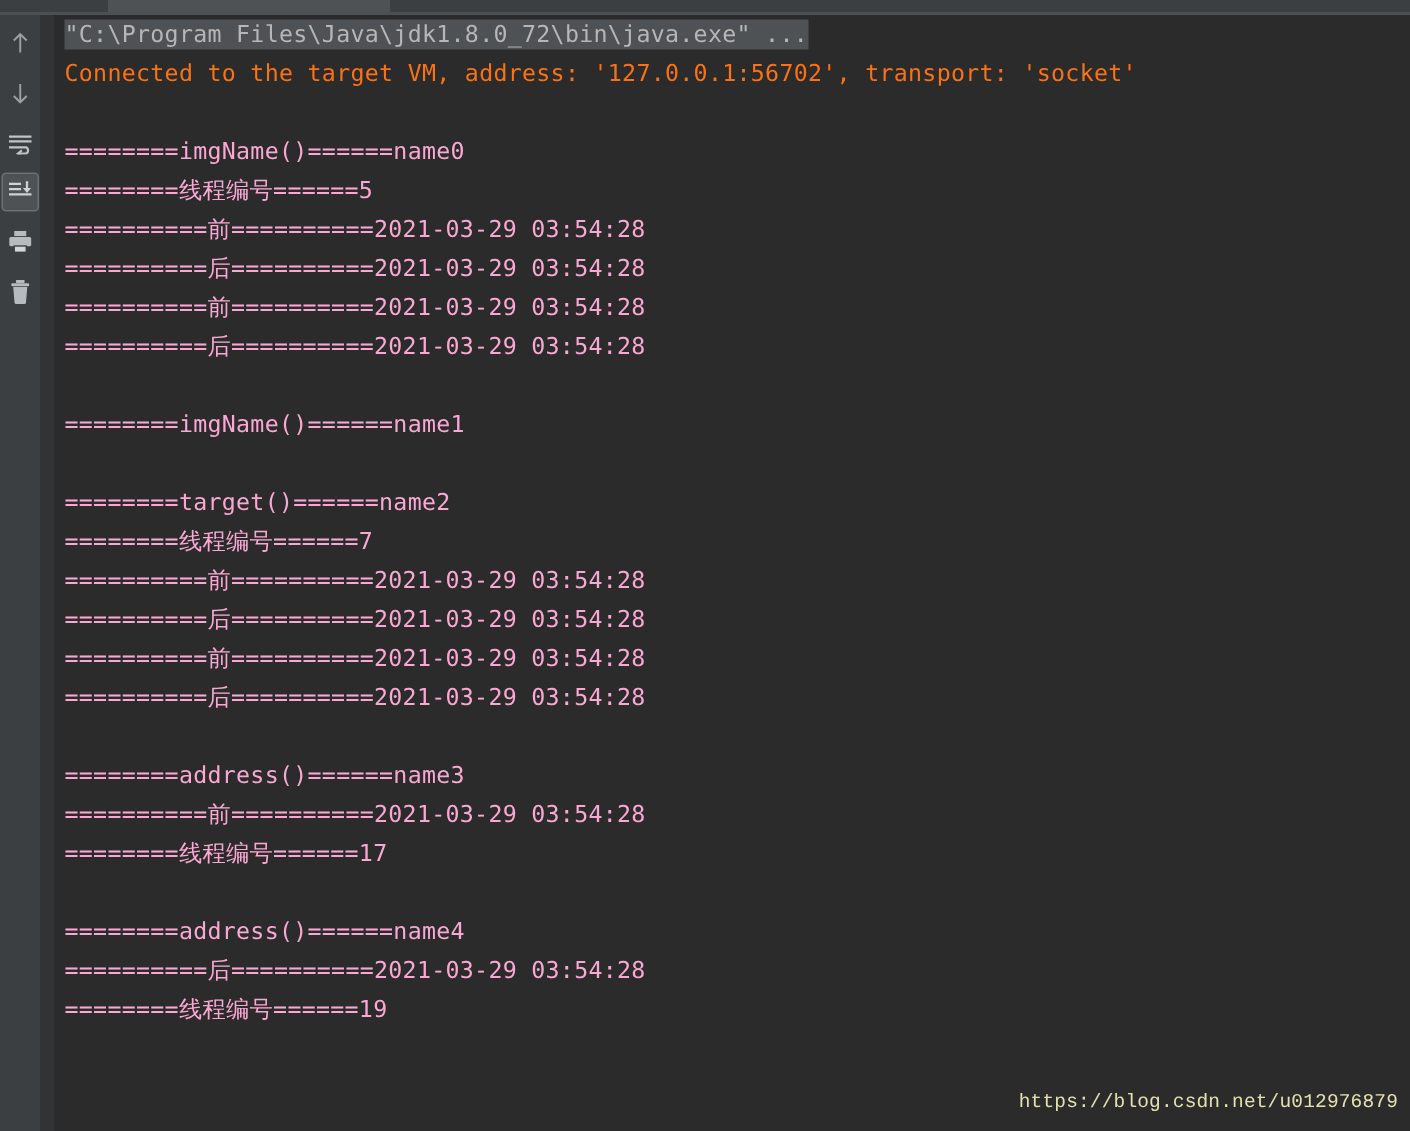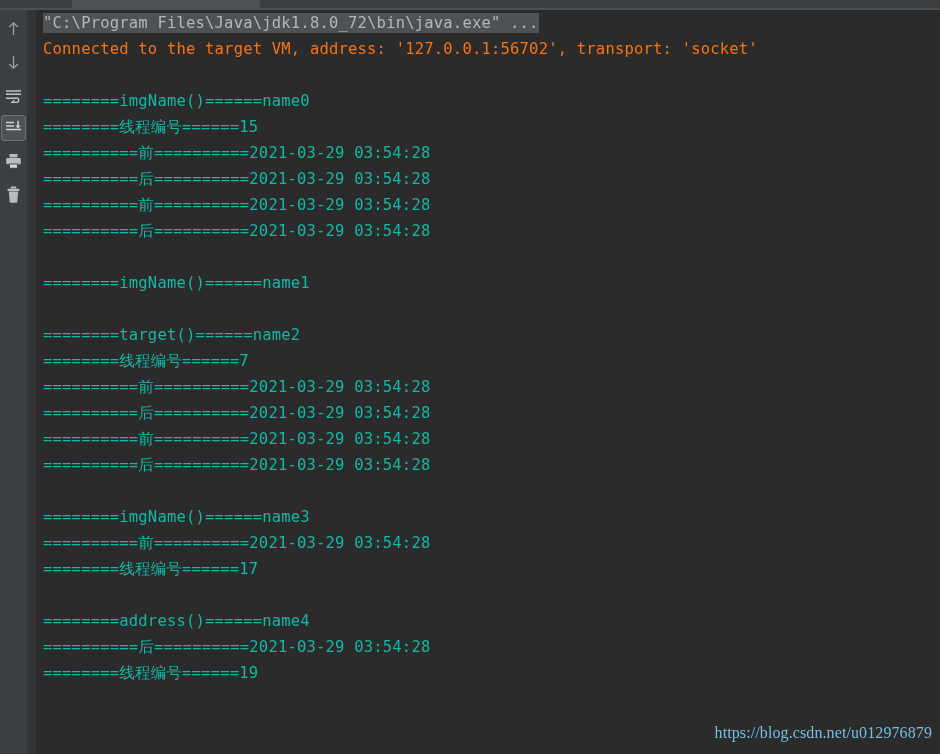--- a/index.html
+++ b/index.html
@@ -80,43 +80,43 @@
     width: 904px;
     height: 744px;
     background: #2b2b2b;
     overflow: hidden;
   }
   .line {
     height: 26px;
     line-height: 26px;
     font-size: 15.5px;
     white-space: pre;
-    color: #14b8a6;
+    color: #f9a8d4;
     letter-spacing: 0.2px;
     padding-left: 7px;
   }
   .line.blank { color: transparent; }
   .line.cmd {
     color: #9a9a9a;
   }
   .line.cmd .hl {
     background: #4e5254;
     color: #b6b6b6;
     padding: 1px 0;
   }
   .line.connected { color: #f97316; }
 
   
   #watermark {
     position: absolute;
     right: 8px;
     bottom: 12px;
-    font-family: Liberation Serif, serif;
-    font-size: 16px;
-    color: #7dd3fc;
+    font-family: Liberation Mono, monospace;
+    font-size: 13px;
+    color: #fef9c3;
     opacity: .88;
     letter-spacing: .1px;
   }
 </style>
 </head>
 <body>
 
 <div id="topbar">
     <div class="tabseg dark" style="width: 72px;"></div>
     <div class="tabseg light" style="width: 28px;"></div>
@@ -195,36 +195,36 @@
       </span>
     </div>
   </div>
 <div id="gutter-edge"></div>
 
 <div id="console">
     <div class="line cmd"><span class="hl">"C:\Program Files\Java\jdk1.8.0_72\bin\java.exe" ...</span></div>
     <div class="line connected">Connected to the target VM, address: '127.0.0.1:56702', transport: 'socket'</div>
     <div class="line blank">&nbsp;</div>
     <div class="line out">========imgName()======name0</div>
-    <div class="line out">========线程编号======15</div>
+    <div class="line out">========线程编号======5</div>
     <div class="line out">==========前==========2021-03-29 03:54:28</div>
     <div class="line out">==========后==========2021-03-29 03:54:28</div>
     <div class="line out">==========前==========2021-03-29 03:54:28</div>
     <div class="line out">==========后==========2021-03-29 03:54:28</div>
     <div class="line blank">&nbsp;</div>
     <div class="line out">========imgName()======name1</div>
     <div class="line blank">&nbsp;</div>
     <div class="line out">========target()======name2</div>
     <div class="line out">========线程编号======7</div>
     <div class="line out">==========前==========2021-03-29 03:54:28</div>
     <div class="line out">==========后==========2021-03-29 03:54:28</div>
     <div class="line out">==========前==========2021-03-29 03:54:28</div>
     <div class="line out">==========后==========2021-03-29 03:54:28</div>
     <div class="line blank">&nbsp;</div>
-    <div class="line out">========imgName()======name3</div>
+    <div class="line out">========address()======name3</div>
     <div class="line out">==========前==========2021-03-29 03:54:28</div>
     <div class="line out">========线程编号======17</div>
     <div class="line blank">&nbsp;</div>
     <div class="line out">========address()======name4</div>
     <div class="line out">==========后==========2021-03-29 03:54:28</div>
     <div class="line out">========线程编号======19</div>
   </div>
 
 <div id="watermark">https://blog.csdn.net/u012976879</div>
 

